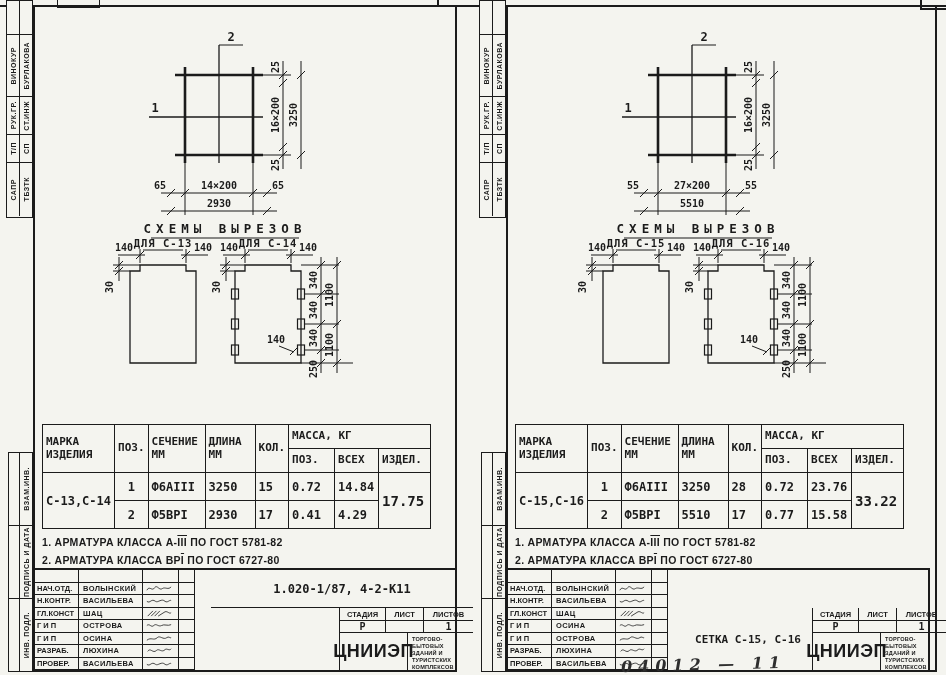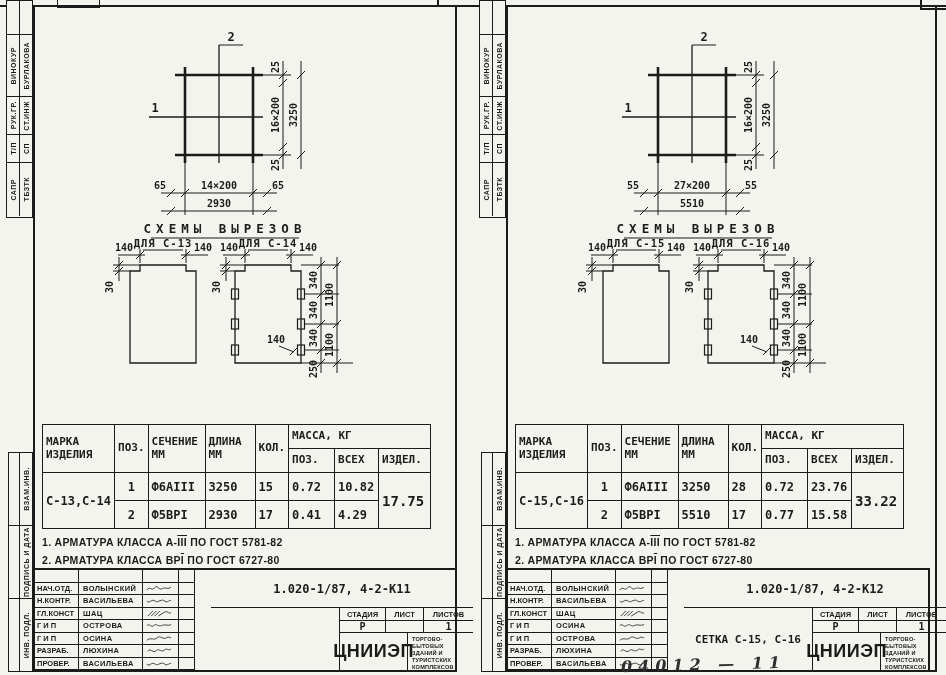--- a/index.html
+++ b/index.html
@@ -288,21 +288,21 @@
         <td class="hd">ВСЕХ</td>
         <td class="hd">ИЗДЕЛ.</td>
       </tr>
       <tr style="height:28px;">
         <td rowspan="2">С-13,С-14</td>
         <td class="ct">1</td>
         <td>Ф6АIII</td>
         <td>3250</td>
         <td>15</td>
         <td>0.72</td>
-        <td>10.82</td>
+        <td>14.84</td>
         <td rowspan="2" style="font-size:14px;">17.75</td>
       </tr>
       <tr style="height:28px;">
         <td class="ct">2</td>
         <td>Ф5ВРI</td>
         <td>2930</td>
         <td>17</td>
         <td>0.41</td>
         <td>4.29</td>
       </tr>
@@ -688,21 +688,20 @@
         <div class="tb-role">ПРОВЕР.</div>
           <div class="tb-name">ВАСИЛЬЕВА</div>
           <div>
             <svg class="sig" viewBox="0 0 30 10">
               <path d="M1,6 C5,9 6,2 11,6 C14,8 18,2 22,6 C25,8 27,4 29,5"></path>
             </svg>
           </div>
           <div></div>
       </div>
       <div class="tb-right">
-        <div class="tb-doc">1.020-1/87, 4-2-К12</div>
         <div class="tb-title">СЕТКА С-15, С-16</div>
         <div class="tb-sl">
           <div style="width:46px;">СТАДИЯ</div>
           <div style="width:38px;">ЛИСТ</div>
           <div style="flex:1;border-right:none;">ЛИСТОВ</div>
         </div>
         <div class="tb-sv">
           <div style="width:46px;">Р</div>
           <div style="width:38px;"></div>
           <div style="flex:1;border-right:none;">1</div>

